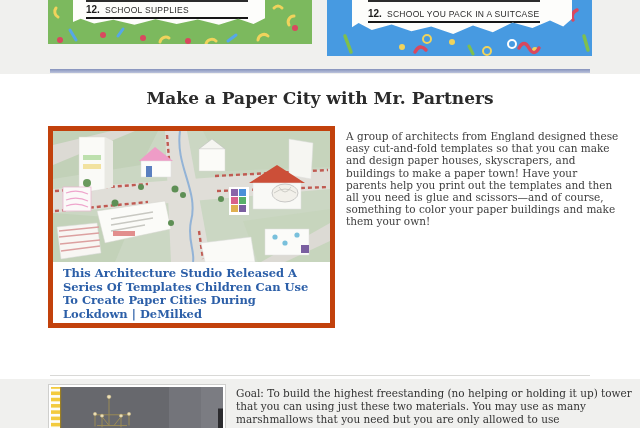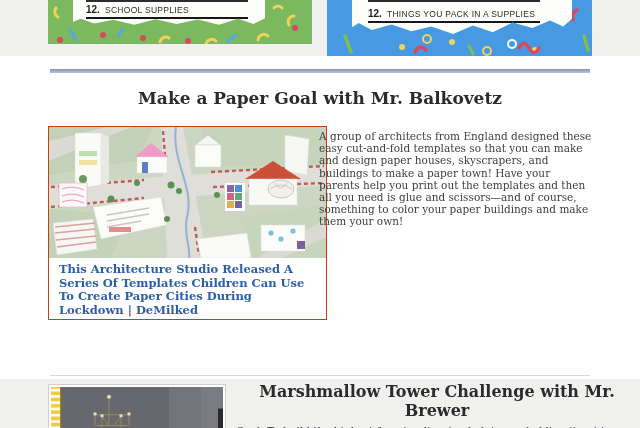--- a/index.html
+++ b/index.html
@@ -2,46 +2,46 @@
 <html><head>
 <meta charset="utf-8">
 <style>
   html,body{margin:0;padding:0;}
   body{
     width:640px;height:428px;position:relative;overflow:hidden;
     background:#ffffff;font-family:"DejaVu Serif",serif;
     -webkit-font-smoothing:antialiased;
   }
   
-  .top-band{position:absolute;left:0;top:0;width:640px;height:56px;background:#f0f0ee;}
+  .top-band{position:absolute;left:0;top:0;width:640px;height:74px;background:#f0f0ee;}
   .activity-card{position:absolute;top:0;overflow:hidden;}
   .card-green{left:48px;width:264px;height:44px;background:#7cb95e;}
   .card-blue{left:327px;width:265px;height:56px;background:#479ae1;}
   .confetti{position:absolute;left:0;top:0;width:100%;height:100%;}
   .paper{position:absolute;top:0;background:#fdfdfb;}
   .paper-green{left:25px;width:192px;height:26px;
     clip-path:polygon(0 0,100% 0,100% 70%,94% 92%,86% 72%,76% 95%,65% 75%,54% 92%,43% 74%,32% 95%,21% 76%,11% 90%,4% 72%,0 85%);}
   .paper-blue{left:25px;width:220px;height:34px;
     clip-path:polygon(0 0,100% 0,100% 55%,96% 78%,90% 60%,82% 82%,73% 66%,64% 95%,55% 75%,46% 100%,36% 78%,27% 92%,18% 72%,9% 88%,3% 68%,0 80%);}
   .prev-rule{position:absolute;height:1.5px;background:#2c2c2c;top:0;}
   .item-row{position:absolute;display:flex;align-items:baseline;white-space:nowrap;
     font-family:"Liberation Sans",sans-serif;color:#1d1d1d;}
   .item-num{font-weight:bold;font-size:10px;}
   .item-label{font-weight:normal;font-size:8.5px;letter-spacing:.3px;margin-left:5px;color:#2a2a2a;}
   .item-rule{position:absolute;height:1.8px;background:#161616;}
   .divider{position:absolute;left:50px;top:69px;width:540px;height:4px;
     background:linear-gradient(#8592bc,#bcc4dc);}
   
   .h2{font-weight:bold;color:#2b2b2b;text-align:center;margin:0;}
   .h2-paper{position:absolute;left:0;top:88px;width:640px;font-size:17px;}
-  .link-card{position:absolute;left:48px;top:126px;width:277px;border:1px solid #c2410c;background:#fff;}
+  .link-card{position:absolute;left:48px;top:126px;width:277px;border:5px solid #c2410c;background:#fff;}
   .city-img{display:block;width:277px;height:131px;}
   .link-title{margin:5px 10px 2px;font-size:11.5px;line-height:13.5px;font-weight:bold;cursor:pointer;}
   .link-desc{margin:4px 10px 7px;font-size:9.5px;line-height:11.5px;color:#4a4a4a;}
-  .intro{position:absolute;left:319px;top:130px;width:274px;font-size:10.5px;line-height:12.2px;color:#3e3e3e;margin:0;}
+  .intro{position:absolute;left:346px;top:130px;width:274px;font-size:10.5px;line-height:12.2px;color:#3e3e3e;margin:0;}
   
   .sep{position:absolute;left:50px;top:375px;width:540px;height:1px;background:#d9d9d7;}
   .bottom-band{position:absolute;left:0;top:379px;width:640px;height:49px;background:#f0f0ee;}
   .photo-frame{position:absolute;left:48px;top:5px;background:#fff;border:1px solid #cfcfcd;padding:2px;line-height:0;}
   .marsh-img{display:block;width:172px;height:52px;}
   .bottom-right{position:absolute;left:236px;top:3px;width:402px;}
   .h2-marsh{font-size:16px;}
   .goal{margin:5px 0 0;font-size:10.5px;line-height:13px;color:#333;}
 </style>
 </head>
@@ -92,30 +92,30 @@
         <path d="M250,10 a7,7 0 0 0 -4,10" stroke="#d9485f" stroke-width="3.5"></path>
         <path d="M18,36 L24,52" stroke="#7fbf4d" stroke-width="3.5"></path>
         <path d="M257,36 L261,50" stroke="#7fbf4d" stroke-width="3.5"></path>
         <path d="M142,46 L146,54" stroke="#7fbf4d" stroke-width="3"></path>
       </g>
     </svg>
     <div class="paper paper-blue">
       <div class="prev-rule" style="left:16px;width:172px;"></div>
       <div class="item-row" style="left:16px;top:8px;">
         <span class="item-num">12.</span>
-        <span class="item-label">THINGS YOU PACK IN A SUPPLIES</span>
+        <span class="item-label">SCHOOL YOU PACK IN A SUITCASE</span>
       </div>
       <div class="item-rule" style="left:16px;top:21px;width:172px;"></div>
     </div>
   </div>
 
   <div class="divider"></div>
 </div>
 
-<h2 class="h2 h2-paper">Make a Paper Goal with Mr. Balkovetz</h2>
+<h2 class="h2 h2-paper">Make a Paper City with Mr. Partners</h2>
 
 <div class="link-card">
   <svg class="city-img" viewBox="0 0 277 131" preserveAspectRatio="none">
     <rect width="277" height="131" fill="#cbd7c3"></rect>
     <polygon points="0,0 105,0 88,34 0,48" fill="#c2d1b8"></polygon>
     <polygon points="150,0 277,0 277,36 170,40" fill="#c6d4bc"></polygon>
     <polygon points="0,82 80,88 62,131 0,131" fill="#c3d2b9"></polygon>
     <polygon points="190,90 277,78 277,131 205,131" fill="#c7d5bd"></polygon>
 
     <polygon points="0,58 277,38 277,58 0,82" fill="#e0ded8"></polygon>
@@ -219,16 +219,15 @@
           <circle cx="44" cy="30" r="1.7"></circle>
           <circle cx="51" cy="32" r="1.7"></circle>
         <circle cx="70" cy="32" r="1.7"></circle>
           <circle cx="78" cy="30" r="1.7"></circle>
       </g>
       <rect x="167" y="24" width="5" height="34" fill="#2b2b2e"></rect>
       <rect y="54" width="172" height="4" fill="#97979b"></rect>
     </svg>
   </div>
   <div class="bottom-right">
-    <h2 class="h2 h2-marsh">Marshmallow Tower Challenge with Mr. Brewer</h2>
     <p class="goal">Goal: To build the highest freestanding (no helping or holding it up) tower that you can using just these two materials. You may use as many marshmallows that you need but you are only allowed to use</p>
   </div>
 </div>
 
 </body></html>

